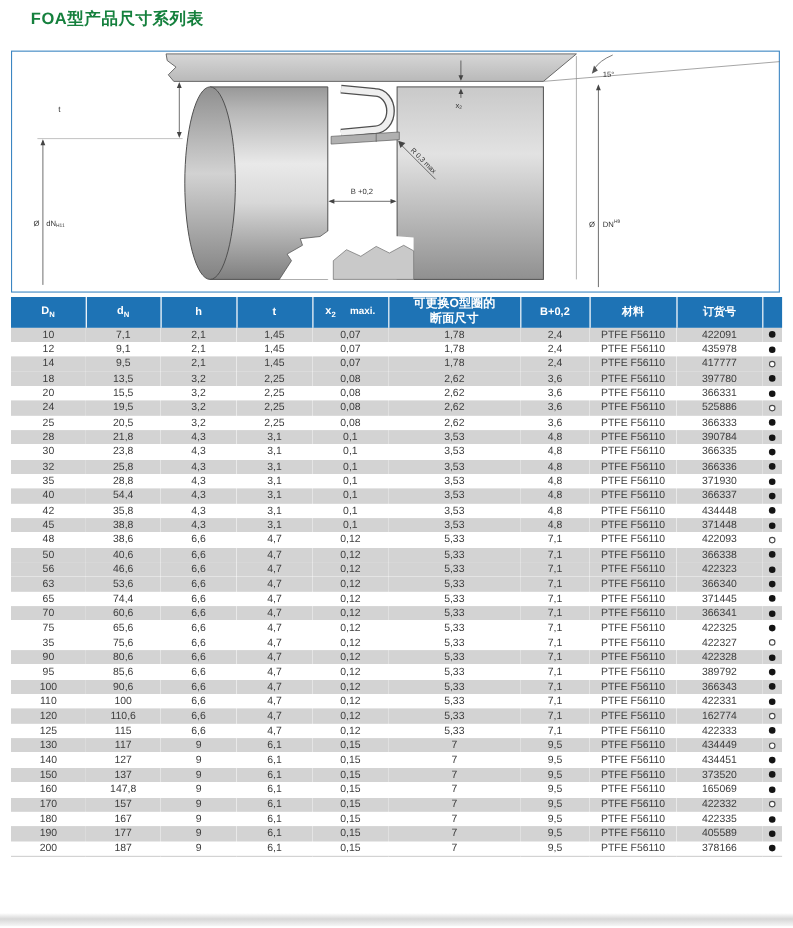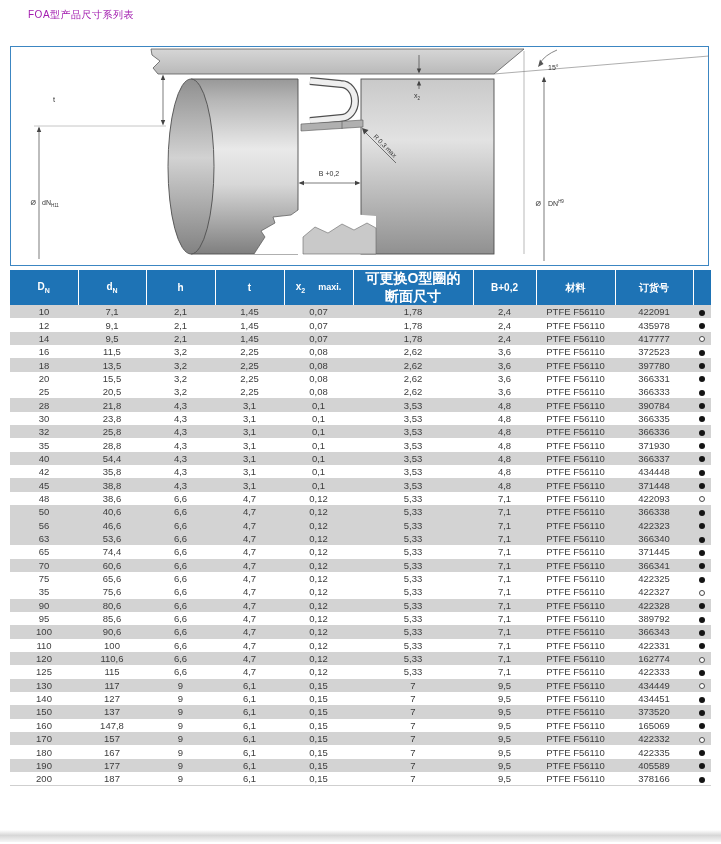--- a/index.html
+++ b/index.html
@@ -2,37 +2,37 @@
 <html><head>
 <meta charset="utf-8">
 <style>
   html,body{margin:0;padding:0;}
   body{
     width:721px;height:844px;position:relative;overflow:hidden;
     background:#ffffff;font-family:"Liberation Sans",sans-serif;
   }
   .page-title{
     position:absolute;left:28px;top:8px;
-    font-size:10px;font-weight:normal;color:#a21caf;letter-spacing:.5px;
+    font-size:15px;font-weight:bold;color:#15803d;letter-spacing:.5px;
   }
   .drawing-panel{
     position:absolute;left:10px;top:46px;width:699px;height:220px;
     border:1px solid #3c86c2;background:#ffffff;box-sizing:border-box;
   }
   .drawing-panel svg{display:block;}
   .table-wrap{position:absolute;left:10px;top:270px;width:701px;}
   table{width:701px;border-collapse:collapse;table-layout:fixed;border-bottom:1px solid #cfcfcf;}
   thead th{
     background:#1e73b5;color:#ffffff;font-weight:bold;font-size:10px;
     height:26px;padding:0;text-align:center;vertical-align:middle;line-height:1.1;
   }
   thead th + th{border-left:1px solid #ffffff;}
   thead sub{font-size:7px;}
   .hsuffix{margin-left:13px;font-size:9px;}
-  .h2l{font-size:14px;line-height:1.25;}
+  .h2l{font-size:11px;line-height:1.25;}
   tbody td{
     height:13.35px;line-height:13px;padding:0;margin:0;
     font-size:9.5px;color:#3d3d3d;text-align:center;white-space:nowrap;overflow:hidden;
   }
   tbody tr.odd td{background:#d3d3d3;}
   tbody tr.even td{background:#ffffff;}
   .dot{display:inline-block;width:6px;height:6px;border-radius:50%;vertical-align:middle;box-sizing:border-box;}
   .dot-filled{background:#141414;}
   .dot-open{background:#ffffff;border:1px solid #4a4a4a;}
   .page-shadow{
@@ -207,32 +207,20 @@
           <td>9,5</td>
           <td>2,1</td>
           <td>1,45</td>
           <td>0,07</td>
           <td>1,78</td>
           <td>2,4</td>
           <td>PTFE F56110</td>
           <td>417777</td>
           <td><span class="dot dot-open"></span></td>
         </tr>
-        <tr class="even">
-          <td>16</td>
-          <td>11,5</td>
-          <td>3,2</td>
-          <td>2,25</td>
-          <td>0,08</td>
-          <td>2,62</td>
-          <td>3,6</td>
-          <td>PTFE F56110</td>
-          <td>372523</td>
-          <td><span class="dot dot-filled"></span></td>
-        </tr>
         <tr class="odd">
           <td>18</td>
           <td>13,5</td>
           <td>3,2</td>
           <td>2,25</td>
           <td>0,08</td>
           <td>2,62</td>
           <td>3,6</td>
           <td>PTFE F56110</td>
           <td>397780</td>
@@ -243,20 +231,32 @@
           <td>15,5</td>
           <td>3,2</td>
           <td>2,25</td>
           <td>0,08</td>
           <td>2,62</td>
           <td>3,6</td>
           <td>PTFE F56110</td>
           <td>366331</td>
           <td><span class="dot dot-filled"></span></td>
         </tr>
+        <tr class="odd">
+          <td>24</td>
+          <td>19,5</td>
+          <td>3,2</td>
+          <td>2,25</td>
+          <td>0,08</td>
+          <td>2,62</td>
+          <td>3,6</td>
+          <td>PTFE F56110</td>
+          <td>525886</td>
+          <td><span class="dot dot-open"></span></td>
+        </tr>
         <tr class="even">
           <td>25</td>
           <td>20,5</td>
           <td>3,2</td>
           <td>2,25</td>
           <td>0,08</td>
           <td>2,62</td>
           <td>3,6</td>
           <td>PTFE F56110</td>
           <td>366333</td>

